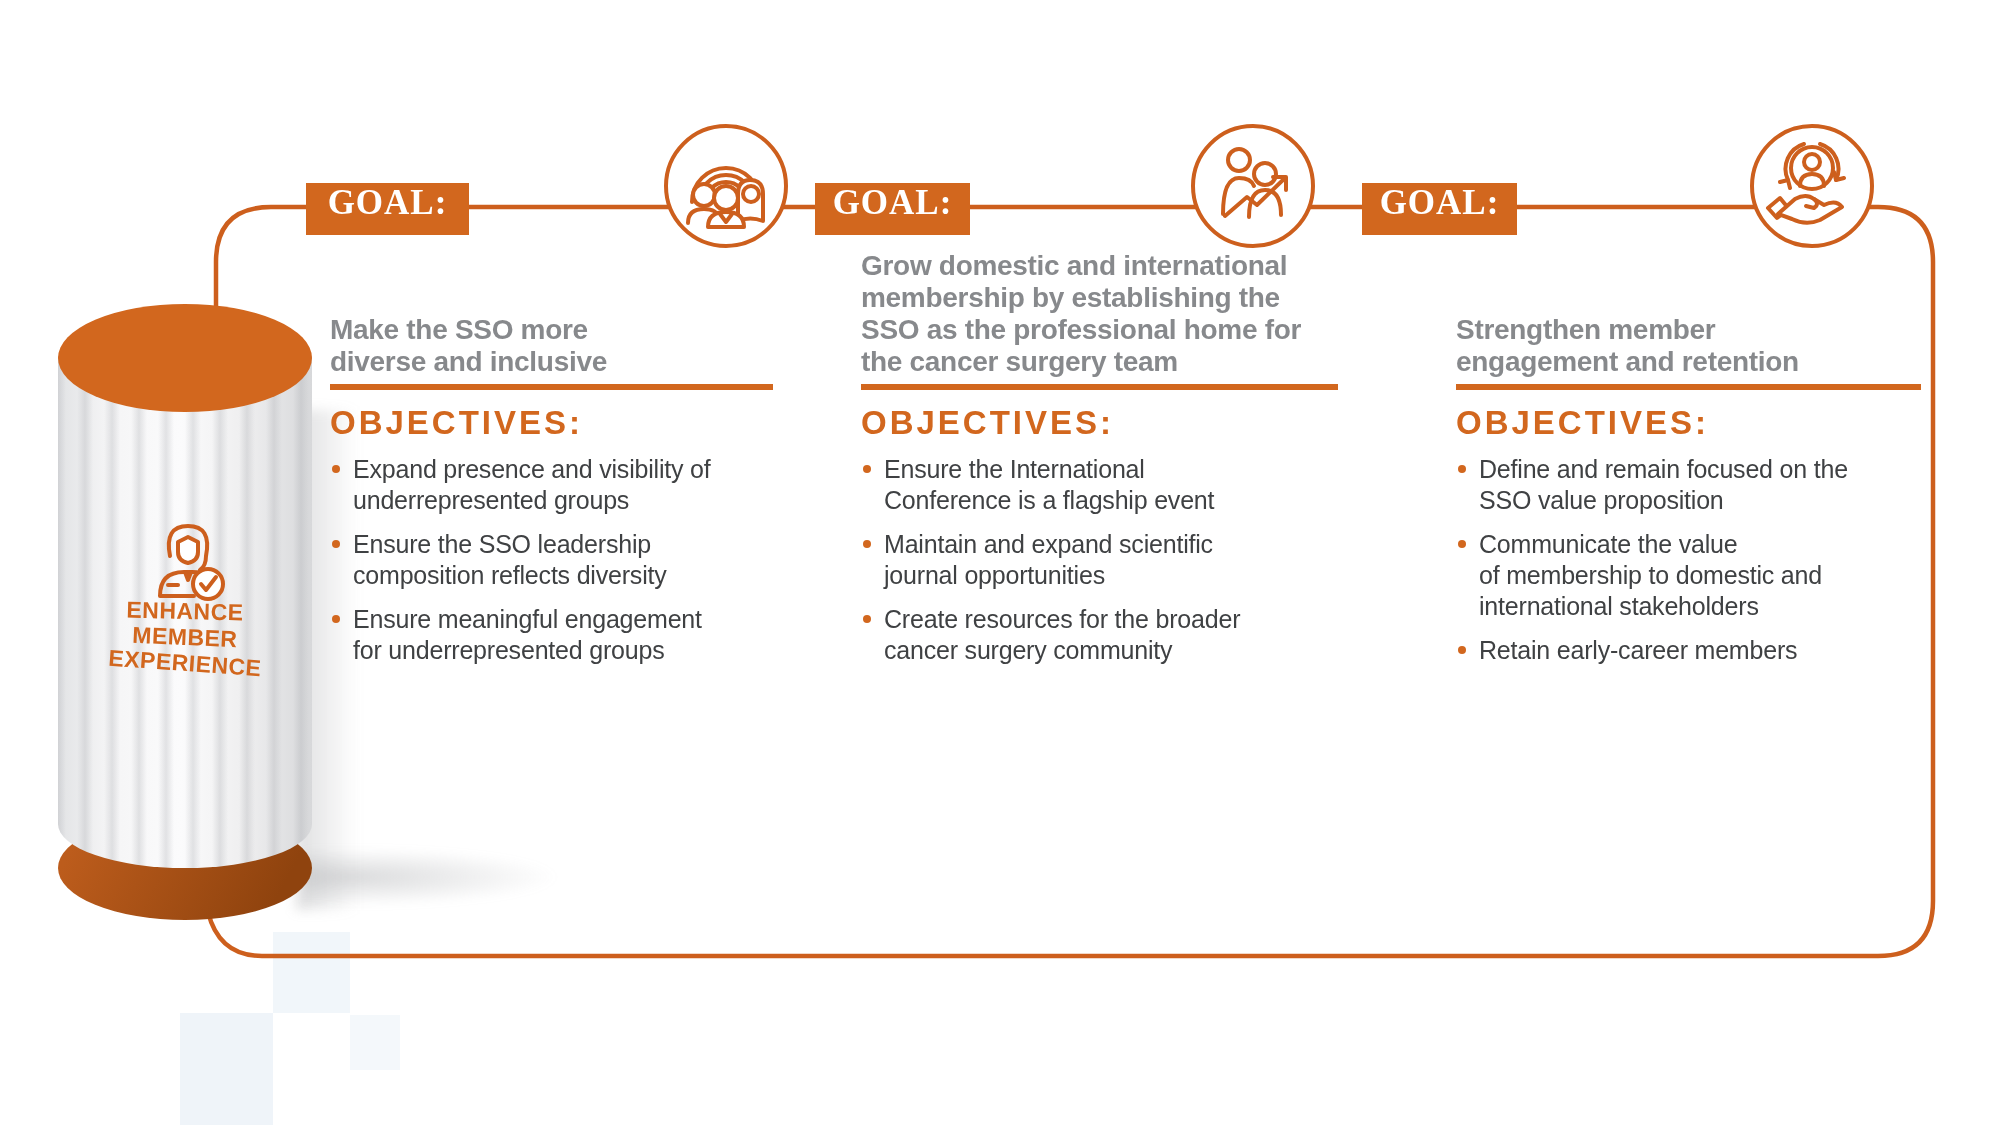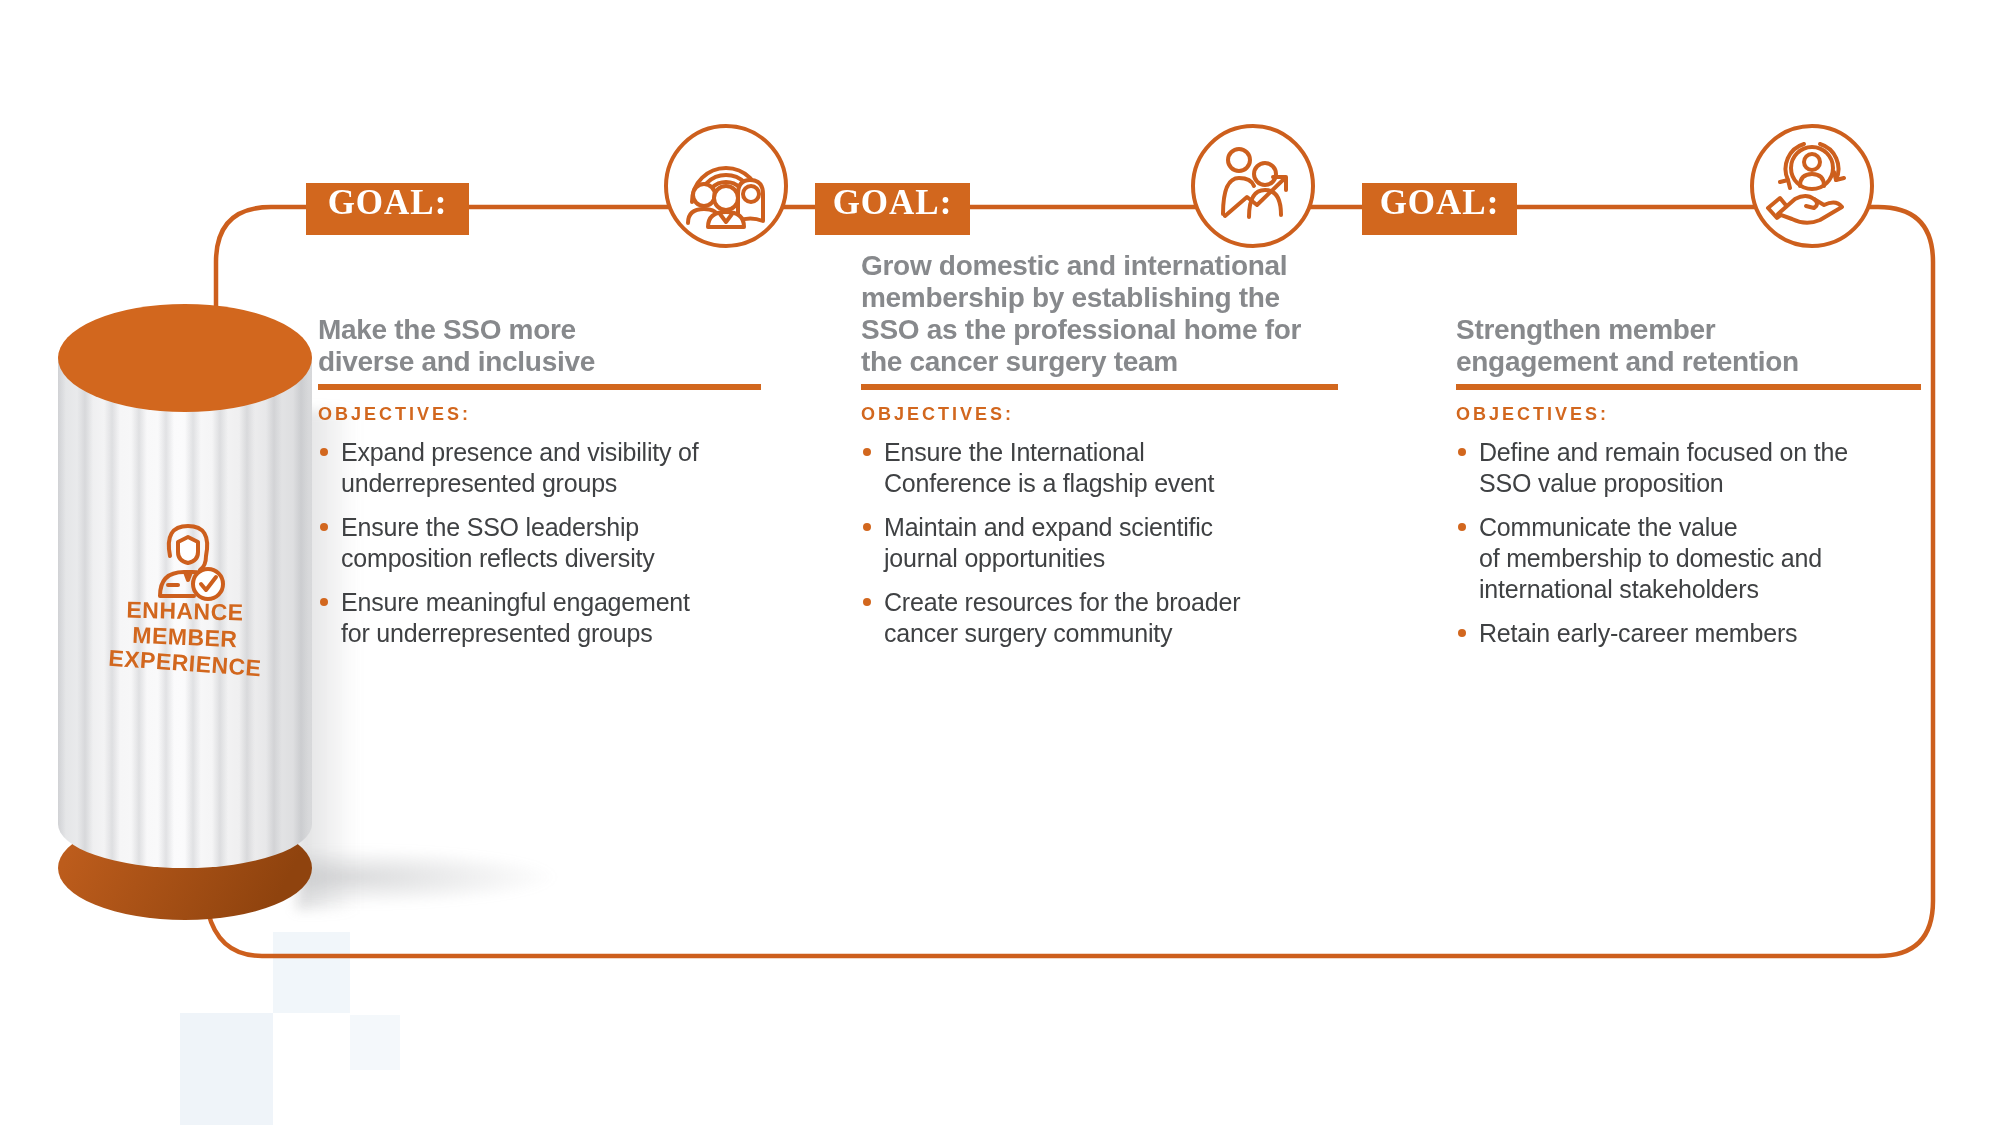--- a/index.html
+++ b/index.html
@@ -46,27 +46,27 @@
   .goal-box.b2{left:815px;width:155px;}
   .goal-box.b3{left:1362px;width:155px;}
 
   
   .line-icon{position:absolute;z-index:7;}
   .ic{stroke:var(--frame-orange);fill:none;stroke-width:4;stroke-linecap:round;stroke-linejoin:round;}
   .icf{fill:#fff;}
 
   
   .col{position:absolute;top:240px;z-index:7;}
-  .col.c1{left:318px;width:443px;}
+  .col.c1{left:330px;width:443px;}
   .col.c2{left:861px;width:477px;}
   .col.c3{left:1456px;width:465px;}
   .goal-heading{height:138px;display:flex;align-items:flex-end;white-space:pre-line;
     color:var(--heading-gray);font-weight:bold;font-size:28px;line-height:32px;letter-spacing:-.3px;}
   .rule{margin-top:6px;height:6px;background:var(--accent-orange);}
-  .objectives-label{margin-top:14px;color:var(--accent-orange);font-weight:bold;font-size:18px;
+  .objectives-label{margin-top:14px;color:var(--accent-orange);font-weight:bold;font-size:33px;
     letter-spacing:3px;}
   ul.objectives{list-style:none;margin:12px 0 0 0;padding:0;}
   ul.objectives li{position:relative;padding-left:23px;margin-bottom:13px;
     color:var(--body-text);font-size:25px;line-height:31px;letter-spacing:-.2px;}
   .dot{position:absolute;left:2px;top:11px;width:8px;height:8px;border-radius:50%;
     background:var(--accent-orange);}
   .obj-text{white-space:pre-line;}
 </style>
 </head>
 <body>

